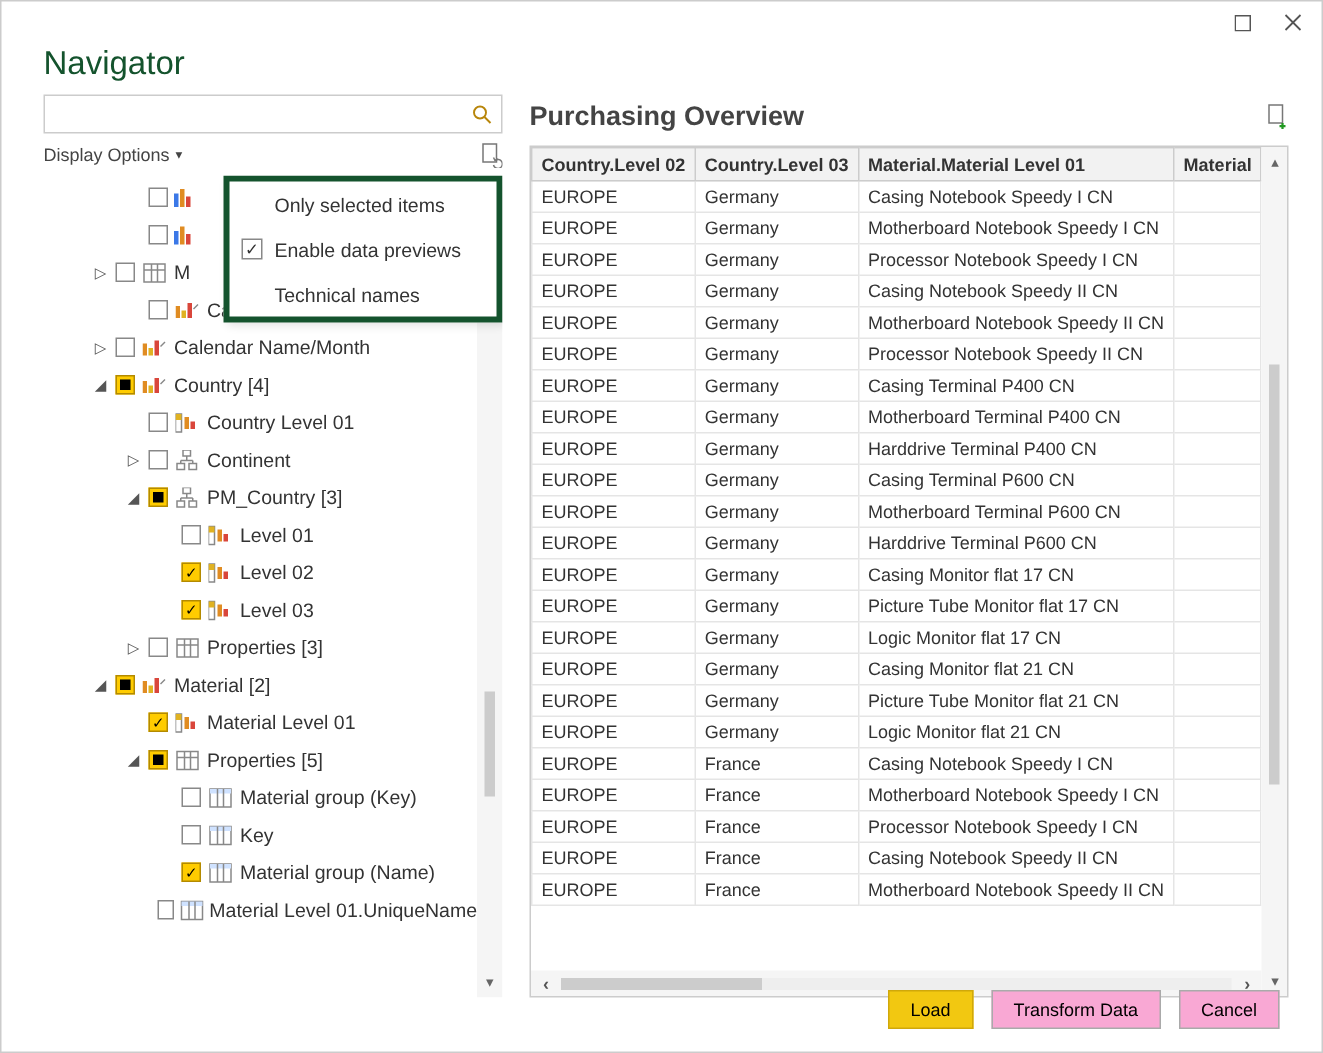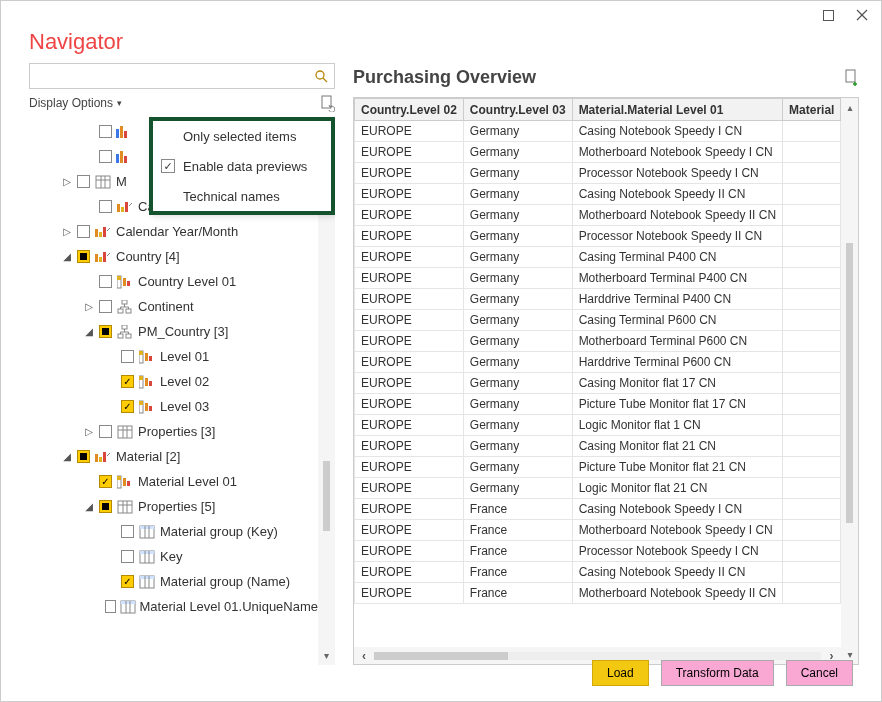--- a/index.html
+++ b/index.html
@@ -1,20 +1,20 @@
 <!DOCTYPE html>
 <html><head>
 <meta charset="utf-8">
 <style>
 * { box-sizing: border-box; margin: 0; padding: 0; font-family: "Segoe UI", Arial, sans-serif; }
 body { background: #fff; width: 882px; height: 702px; overflow: hidden; color: #333; }
 .window { width: 882px; height: 702px; border: 1px solid #ccc; position: relative; background: #fff; }
 .titlebar { display: flex; justify-content: flex-end; align-items: center; height: 28px; padding-right: 12px; gap: 20px; }
 .titlebar .iconbtn { width: 14px; height: 14px; font-size: 14px; color: #555; cursor: pointer; display: flex; align-items: center; justify-content: center; }
-.header { padding: 0 28px 8px 28px; font-size: 22px; font-weight: 300; color: #ef4444; }
+.header { padding: 0 28px 8px 28px; font-size: 22px; font-weight: 300; color: #14532d; }
 .content { display: flex; padding: 0 28px; gap: 18px; height: 602px; }
 .left { width: 306px; display: flex; flex-direction: column; }
 .searchrow { display: flex; align-items: center; height: 26px; border: 1px solid #ccc; }
 .searchrow input { flex: 1; border: none; outline: none; height: 24px; padding: 0 6px; font-size: 12px; }
 .searchrow .magnify { width: 26px; display: flex; align-items: center; justify-content: center; color: #b8860b; }
 .optrow { display: flex; align-items: center; justify-content: space-between; height: 28px; font-size: 12px; color: #444; }
 .optrow .left-opts { display: flex; align-items: center; gap: 4px; cursor: pointer; justify-content: flex-end; }
 .optrow .refresh { color: #666; cursor: pointer; }
 .treewrap { flex: 1; overflow: hidden; position: relative; border-top: 0; display: flex; }
 .tree { flex: 1; overflow: hidden; font-size: 13px; color: #333; padding-top: 2px; }
@@ -163,21 +163,21 @@
               <span class="exp">▷</span>
               <span class="cb"></span>
               <span class="ic">
                 <svg width="16" height="14">
                   <rect x="0" y="4" width="3" height="8" fill="#e08c22"></rect>
                   <rect x="4" y="7" width="3" height="5" fill="#e0b222"></rect>
                   <rect x="8" y="2" width="3" height="10" fill="#d9463b"></rect>
                   <path d="M12 6 l3 -3" stroke="#888" fill="none"></path>
                 </svg>
               </span>
-              <span class="lbl">Calendar Year/Month</span>
+              <span class="lbl">Calendar Name/Month</span>
             </div>
             <div class="row">
               <span class="sp" style="width:32px"></span>
               <span class="exp">◢</span>
               <span class="cb partial"></span>
               <span class="ic">
                 <svg width="16" height="14">
                   <rect x="0" y="4" width="3" height="8" fill="#e08c22"></rect>
                   <rect x="4" y="7" width="3" height="5" fill="#e0b222"></rect>
                   <rect x="8" y="2" width="3" height="10" fill="#d9463b"></rect>
@@ -515,21 +515,21 @@
                 </tr>
                 <tr>
                   <td class="c1">EUROPE</td>
                   <td class="c2">Germany</td>
                   <td class="">Picture Tube Monitor flat 17 CN</td>
                   <td class=""></td>
                 </tr>
                 <tr>
                   <td class="c1">EUROPE</td>
                   <td class="c2">Germany</td>
-                  <td class="">Logic Monitor flat 1 CN</td>
+                  <td class="">Logic Monitor flat 17 CN</td>
                   <td class=""></td>
                 </tr>
                 <tr>
                   <td class="c1">EUROPE</td>
                   <td class="c2">Germany</td>
                   <td class="">Casing Monitor flat 21 CN</td>
                   <td class=""></td>
                 </tr>
                 <tr>
                   <td class="c1">EUROPE</td>

